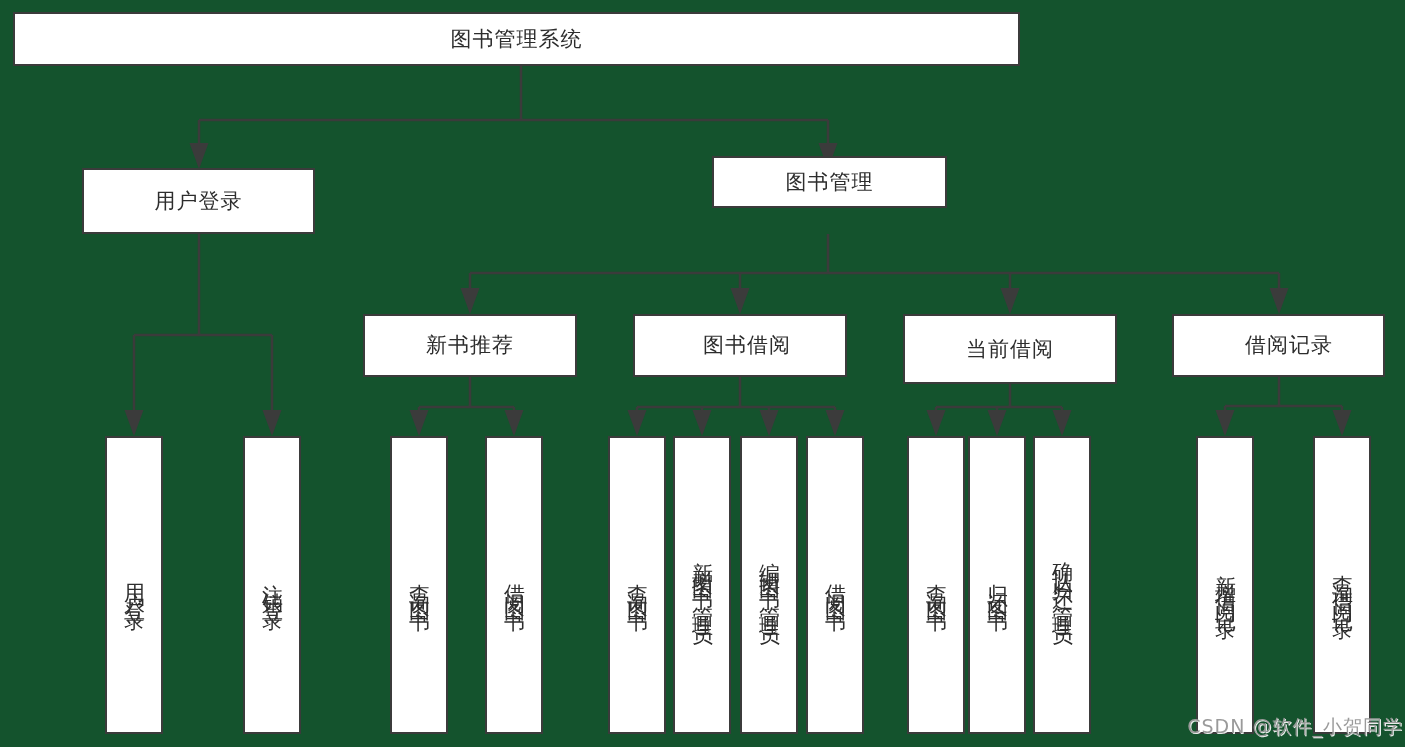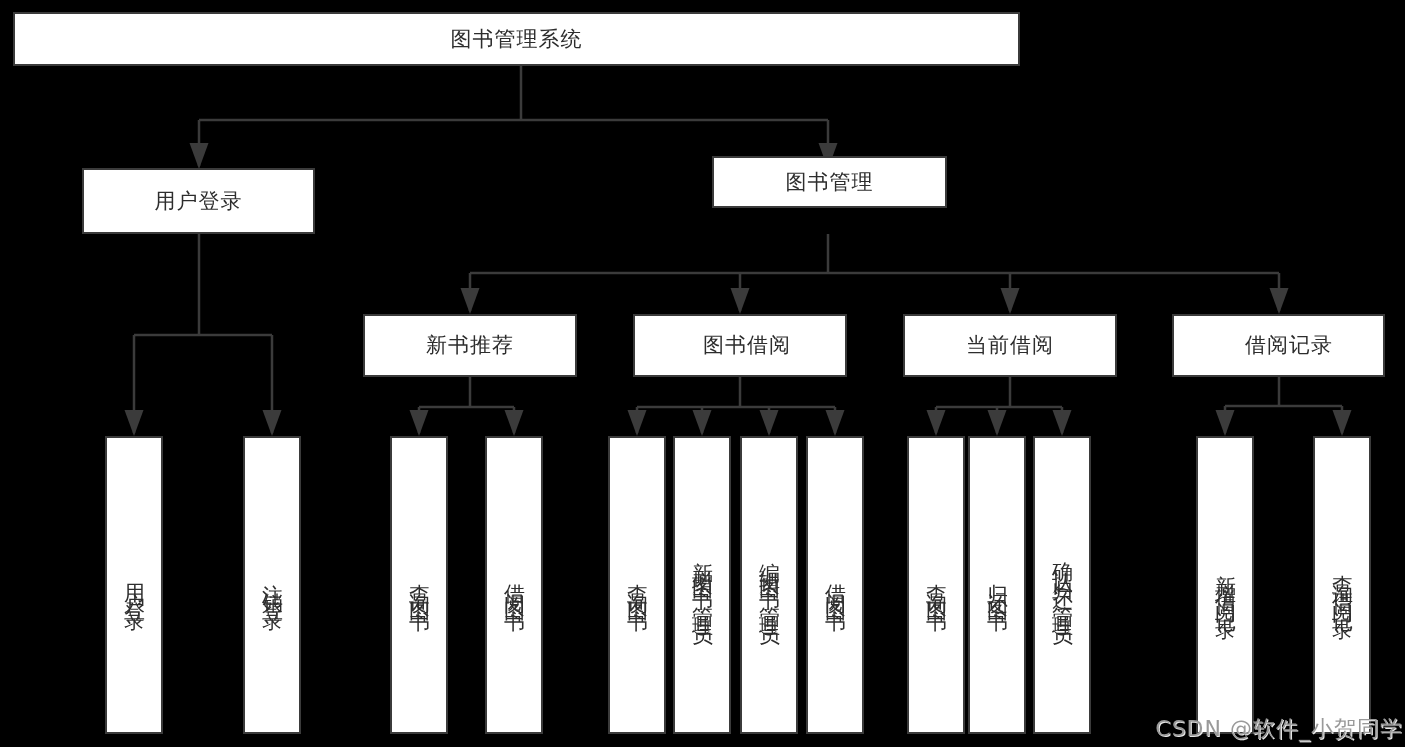--- a/index.html
+++ b/index.html
@@ -1,20 +1,20 @@
 <!DOCTYPE html>
 <html><head>
 <meta charset="utf-8">
 <style>
   html, body { margin: 0; padding: 0; background: #ffffff; }
   .canvas {
     position: relative;
     width: 1405px;
     height: 747px;
-    background: #000000;
+    background: #14532d;
     font-family: "DejaVu Sans", sans-serif;
     overflow: hidden;
   }
   .wires {
     position: absolute;
     left: 0; top: 0;
     width: 1405px; height: 747px;
   }
   .node {
     position: absolute;
@@ -34,21 +34,21 @@
   .node.v {
     writing-mode: vertical-rl;
     text-orientation: mixed;
     letter-spacing: 9px;
     font-size: 21px;
   }
   .watermark {
     position: absolute;
     right: 2px;
     top: 714px;
-    font-size: 22px;
+    font-size: 19px;
     color: #9a9a9a;
     letter-spacing: 1px;
     text-shadow: 1px 1px 0 rgba(255,255,255,0.9);
     white-space: nowrap;
   }
 </style>
 </head>
 <body>
 
 <div class="canvas">
@@ -96,21 +96,21 @@
     </g>
   </svg>
 
   <div class="node root" style="left:13px; top:12px; width:1007px; height:54px;">图书管理系统</div>
 
   <div class="node" style="left:82px; top:168px; width:233px; height:66px;">用户登录</div>
   <div class="node" style="left:712px; top:156px; width:235px; height:52px;">图书管理</div>
 
   <div class="node" style="left:363px; top:314px; width:214px; height:63px;">新书推荐</div>
   <div class="node" style="left:633px; top:314px; width:214px; height:63px;padding-left:14px;">图书借阅</div>
-  <div class="node" style="left:903px; top:314px; width:214px; height:63px;">当前借阅</div>
+  <div class="node" style="left:903px; top:314px; width:214px; height:70px;">当前借阅</div>
   <div class="node" style="left:1172px; top:314px; width:213px; height:63px;padding-left:21px;">借阅记录</div>
 
   <div class="node v" style="left:105px; top:436px; width:58px; height:298px;">用户登录</div>
   <div class="node v" style="left:243px; top:436px; width:58px; height:298px;">注销登录</div>
 
   <div class="node v" style="left:390px; top:436px; width:58px; height:298px;">查询图书</div>
   <div class="node v" style="left:485px; top:436px; width:58px; height:298px;">借阅图书</div>
 
   <div class="node v" style="left:608px; top:436px; width:58px; height:298px;">查询图书</div>
   <div class="node v" style="left:673px; top:436px; width:58px; height:298px;">新增图书（管理员）</div>

